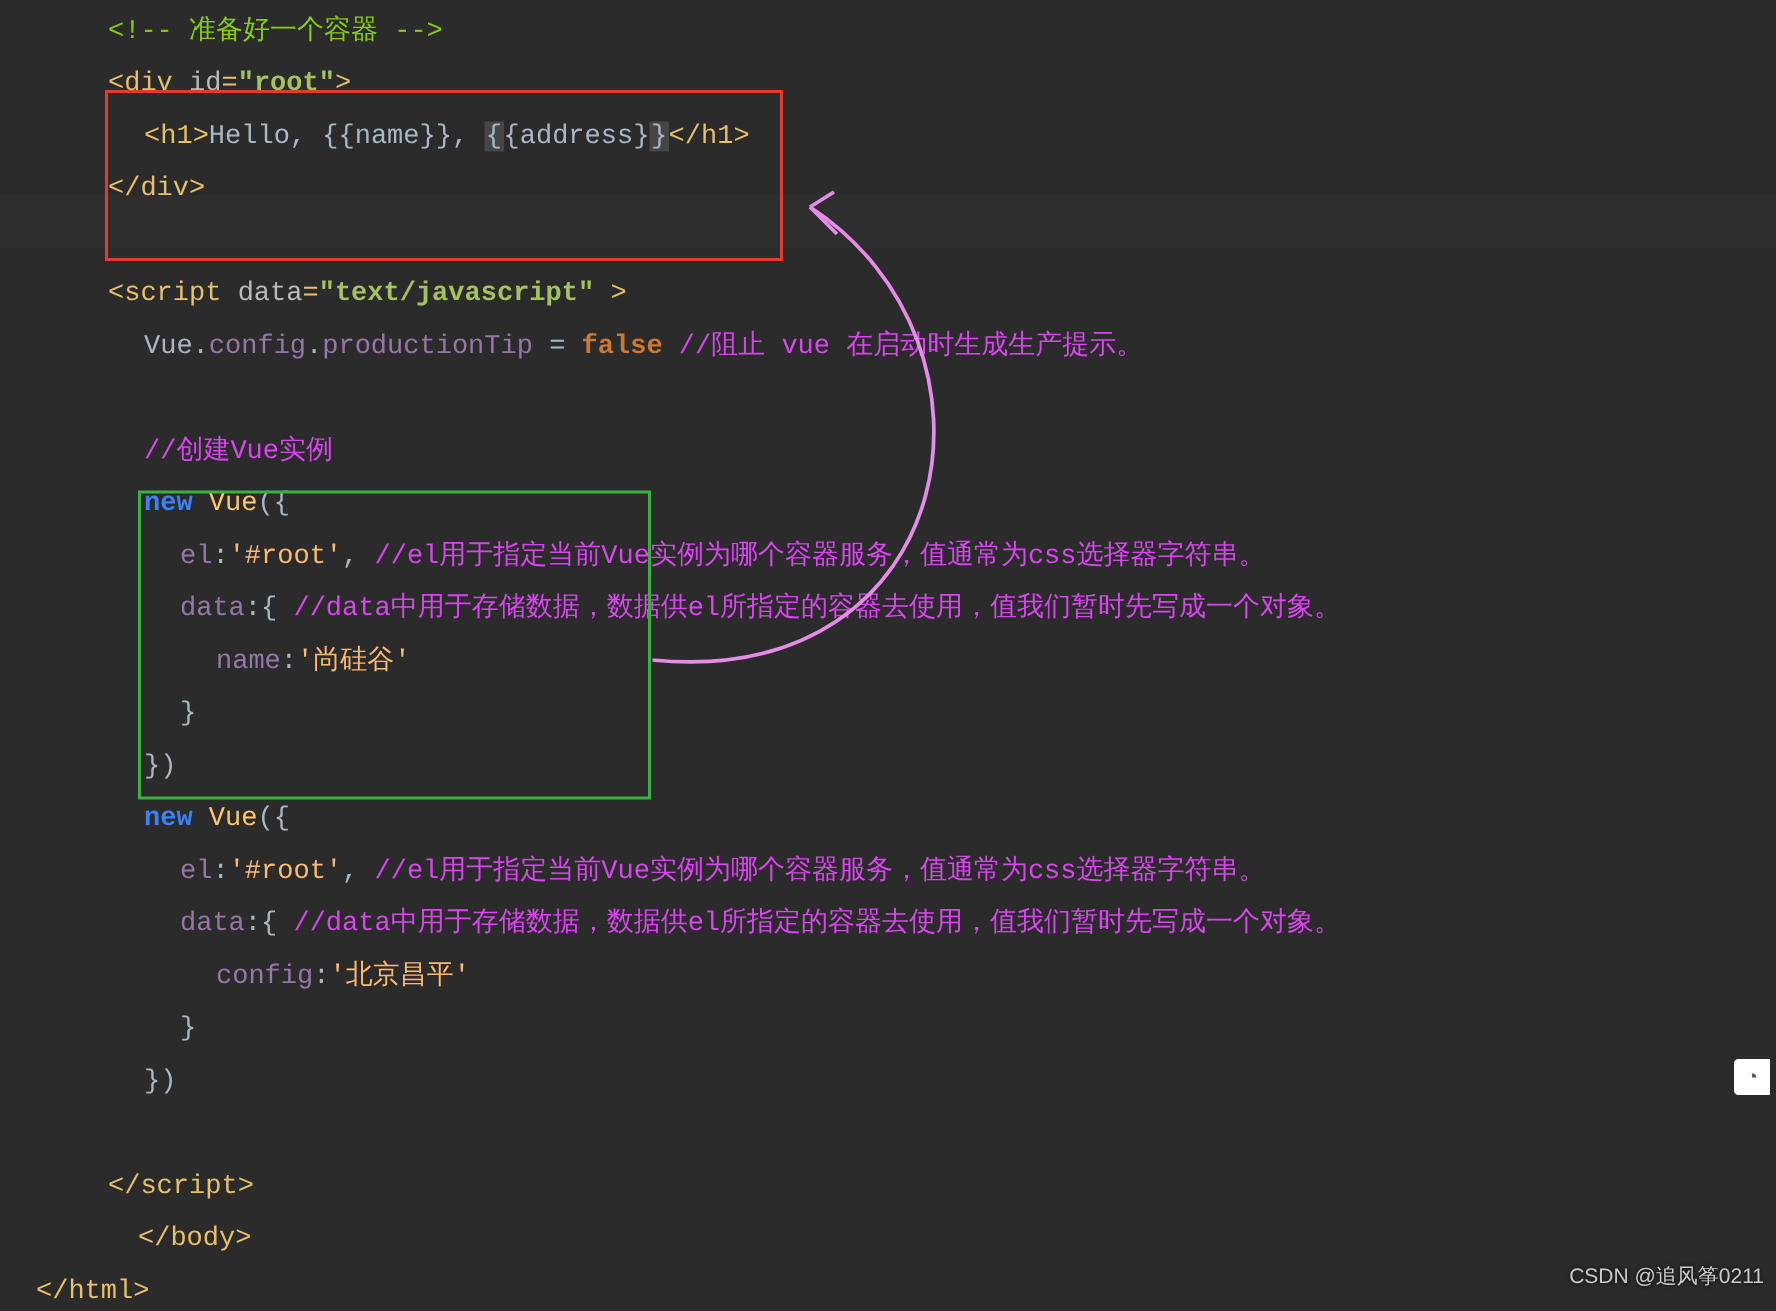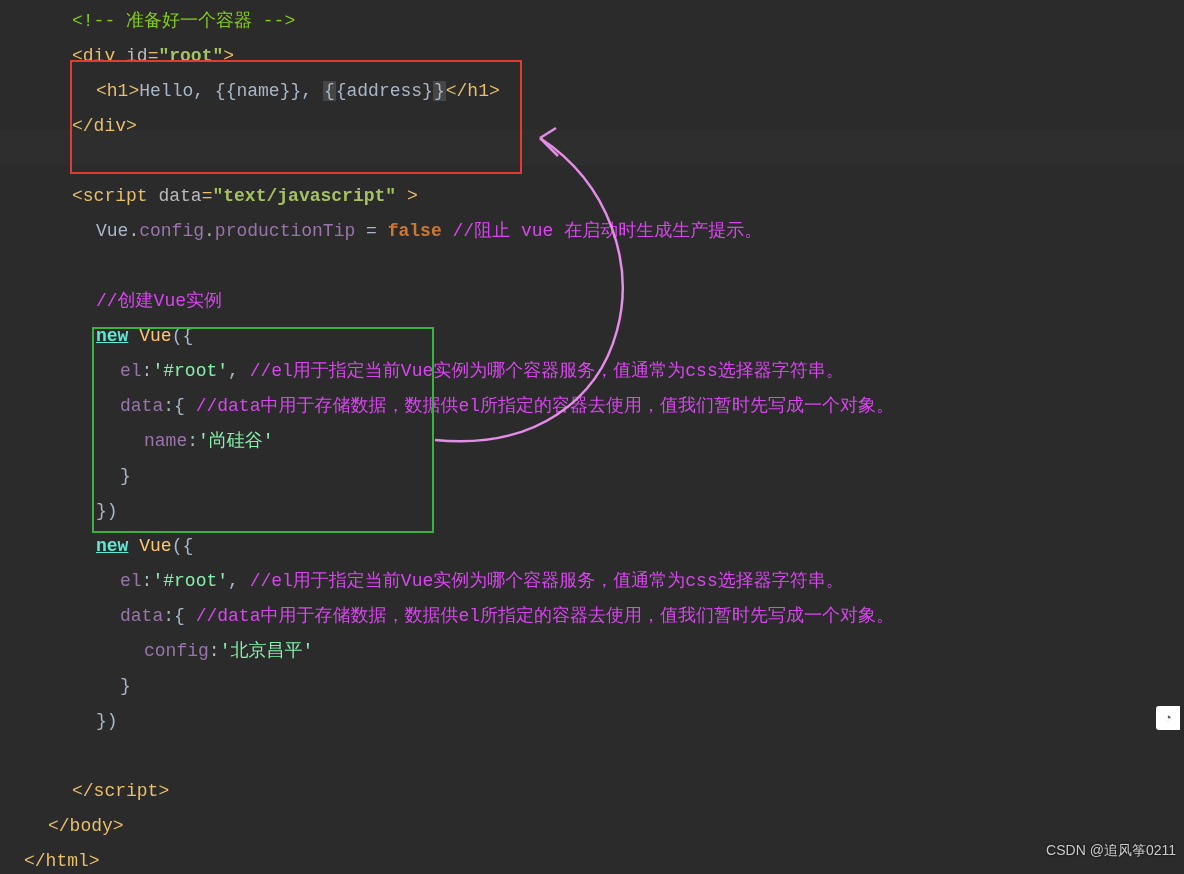--- a/index.html
+++ b/index.html
@@ -20,25 +20,25 @@
   }
   .line { white-space: pre; padding-left: 72px; }
   .i1 { padding-left: 96px; }
   .i2 { padding-left: 120px; }
   .i3 { padding-left: 144px; }
 
   .tag    { color: #e8bf6a; }
   .punct  { color: #e8bf6a; }
   .attr   { color: #bababa; text-align: center; }
   .str    { color: #a5c261; font-weight: bold; }
-  .strg   { color: #86efac; }
+  .strg   { color: #fdba74; }
   .text   { color: #a9b7c6; }
   .cmt    { color: #84cc16; }
   .js-obj { color: #9876aa; }
-  .js-kw  { color: #5eead4; font-weight: bold; text-decoration: underline; }
+  .js-kw  { color: #3b82f6; font-weight: bold; }
   .js-id  { color: #ffc66d; }
   .js-cls { color: #a9b7c6; }
   .js-punc{ color: #a9b7c6; }
   .js-bool{ color: #cc7832; font-weight: bold; }
   .js-cmt { color: #d946ef; }
   .blank-line { height: 35px; }
 
   .red-box {
     position: absolute;
     border: 2px solid #e03c31;
@@ -134,21 +134,21 @@
   <div class="line i3"><span class="js-obj">config</span><span class="js-punc">:</span><span class="strg">'北京昌平'</span></div>
 
   <div class="line i2"><span class="js-punc">}</span></div>
 
   <div class="line i1"><span class="js-punc">})</span></div>
 
   <div class="blank-line"></div>
 
   <div class="line"><span class="punct">&lt;/</span><span class="tag">script</span><span class="punct">&gt;</span></div>
 
-  <div class="line" style="padding-left:48px;"><span class="punct">&lt;/</span><span class="tag">body</span><span class="punct">&gt;</span></div>
+  <div class="line" style="padding-left:48px;margin-left:44px;"><span class="punct">&lt;/</span><span class="tag">body</span><span class="punct">&gt;</span></div>
 
   <div class="line" style="padding-left:24px;"><span class="punct">&lt;/</span><span class="tag">html</span><span class="punct">&gt;</span></div>
 
   <div class="red-box"></div>
   <div class="green-box"></div>
 
   <svg class="arrow-svg">
     <path d="M 435 440 C 640 460, 680 230, 540 138" stroke="#e58be8" stroke-width="2.5" fill="none"></path>
     <path d="M 540 138 L 556 128 M 540 138 L 558 156" stroke="#e58be8" stroke-width="2.5" fill="none"></path>
   </svg>

